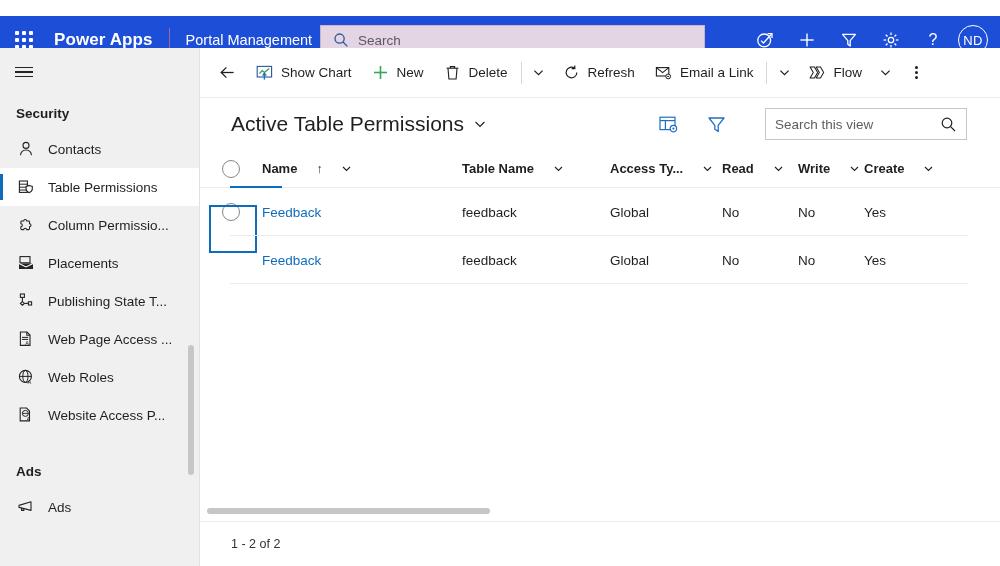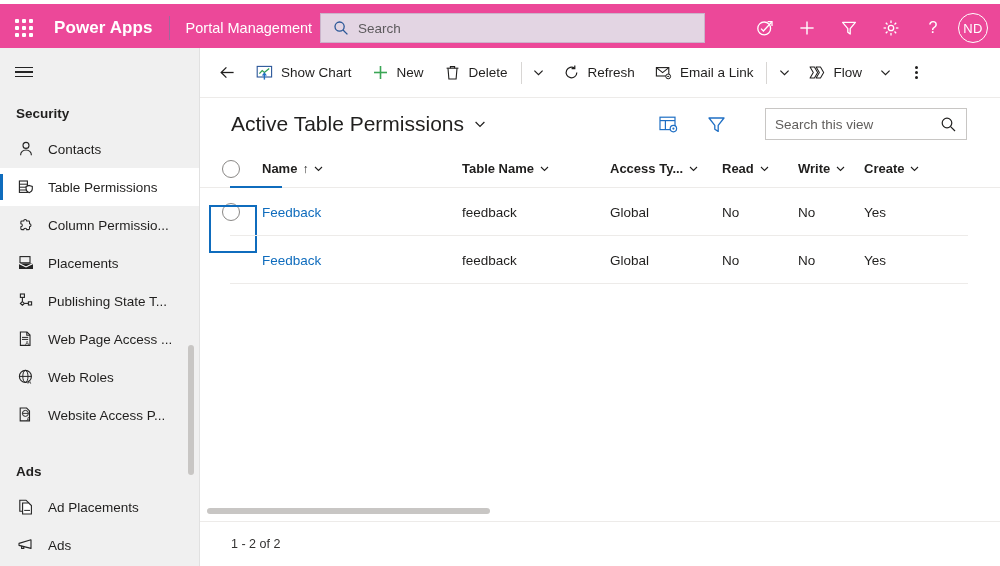--- a/index.html
+++ b/index.html
@@ -7,22 +7,22 @@
     width: 1000px; height: 566px;
     font-family: "Liberation Sans", sans-serif;
     background: #ffffff;
     overflow: hidden;
     -webkit-font-smoothing: antialiased;
   }
   .app { position: relative; width: 1000px; height: 566px; }
 
   
   .topbar {
-    position: absolute; top: 4px; left: 0; width: 1000px; height: 48px;
-    background: #ec4899;
+    position: absolute; top: 16px; left: 0; width: 1000px; height: 48px;
+    background: #1d4ed8;
     display: flex; align-items: center;
   }
   .waffle {
     width: 48px; height: 48px;
     display: flex; align-items: center; justify-content: center;
     cursor: pointer;
   }
   .waffle-grid {
     display: grid; grid-template-columns: repeat(3, 4px);
     grid-template-rows: repeat(3, 4px); gap: 3px;
@@ -136,21 +136,21 @@
   .grid { position: absolute; left: 200px; top: 150px; width: 800px; height: 350px; background: #fff; }
   .grid-head {
     display: flex; align-items: center; height: 38px;
     border-bottom: 1px solid #edebe9; position: relative;
   }
   .grid-head::after {
     content: ""; position: absolute; left: 30px; bottom: -1px; width: 52px; height: 2px; background: #0f6cbd;
   }
   .gh {
     font-size: 13px; color: #201f1e; font-weight: bold;
-    display: flex; align-items: center; gap: 5px; cursor: pointer;
+    display: flex; align-items: center; gap: 19px; cursor: pointer;
     white-space: nowrap; overflow: hidden;
   }
   .gh .sortarrow { font-size: 12px; font-weight: normal; }
   .cb-col { width: 62px; flex: 0 0 62px; display: flex; align-items: center; justify-content: center; }
   .circle-cb {
     width: 18px; height: 18px; border-radius: 50%; border: 1.3px solid #8a8886; background: #fff;
     cursor: pointer;
   }
   .c-name   { width: 200px; flex: 0 0 200px; }
   .c-table  { width: 148px; flex: 0 0 148px; }
@@ -366,30 +366,20 @@
             <circle cx="8.4" cy="7.4" r="3" fill="none" stroke="#242424" stroke-width="1"></circle>
             <line x1="5.4" y1="7.4" x2="11.4" y2="7.4" stroke="#242424" stroke-width=".9"></line>
             <text x="9.6" y="15.2" font-family="Liberation Sans, sans-serif" font-size="5.4" fill="#242424">A</text>
           </svg>
       </span>
       <span class="nlabel">Website Access P...</span>
     </div>
 
     <div class="nav-group-title" style="margin-top:20px">Ads</div>
 
-    <div class="nav-item">
-      <span class="nicon">
-        <svg width="18" height="18" viewBox="0 0 18 18">
-            <path d="M2.8 2.2h6.2l2.6 2.6v8.4H2.8z" fill="none" stroke="#242424" stroke-width="1.1"></path>
-            <path d="M5.6 5h6.2l2.6 2.6V16H5.6z" fill="#fff" stroke="#242424" stroke-width="1.1"></path>
-            <line x1="7.2" y1="12.4" x2="13" y2="12.4" stroke="#242424" stroke-width="1"></line>
-          </svg>
-      </span>
-      <span class="nlabel">Ad Placements</span>
-    </div>
 
     <div class="nav-item">
       <span class="nicon">
         <svg width="18" height="18" viewBox="0 0 18 18">
             <path d="M2 7.4l12-3.6v8.6L2 9.4z" fill="none" stroke="#242424" stroke-width="1.1" stroke-linejoin="round"></path>
             <path d="M4.6 9.8v2.6h2.2V10.3" fill="none" stroke="#242424" stroke-width="1.1"></path>
           </svg>
       </span>
       <span class="nlabel">Ads</span>
     </div>

